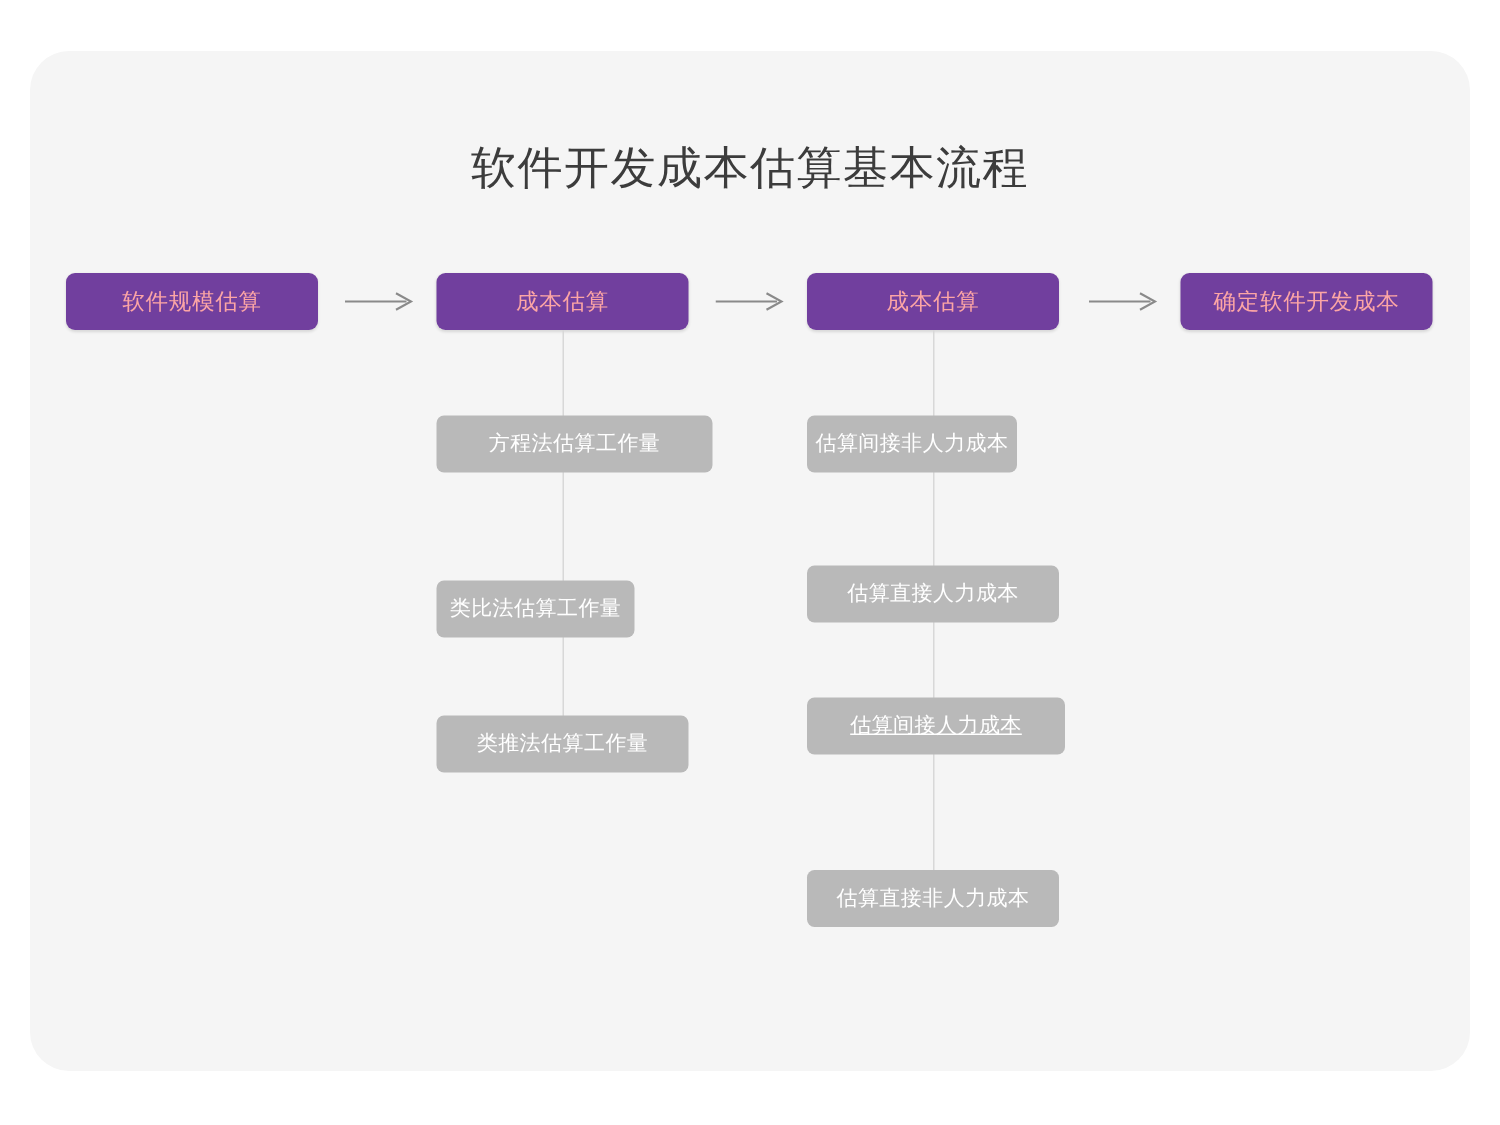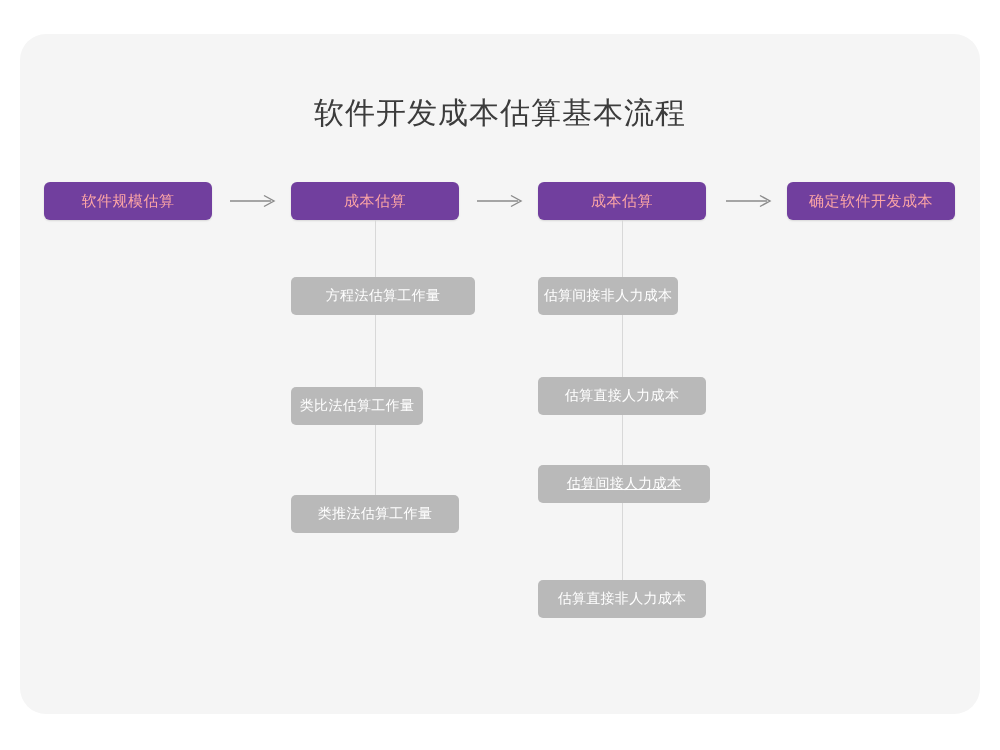--- a/index.html
+++ b/index.html
@@ -127,21 +127,21 @@
       <polyline points="34,1.5 44,7 34,12.5" fill="none" stroke="#8a8a8a" stroke-width="1.4"></polyline>
     </svg>
   </div>
 
   <div class="vline" style="left:375px; top:220px; height:278px;"></div>
 
   <div class="node secondary" style="left:291px; top:277px; width:184px;">方程法估算工作量</div>
 
   <div class="node secondary" style="left:291px; top:387px; width:132px;">类比法估算工作量</div>
 
-  <div class="node secondary" style="left:291px; top:477px; width:168px;margin-top:18px;">类推法估算工作量</div>
+  <div class="node secondary" style="left:291px; top:477px; width:168px;">类推法估算工作量</div>
 
   <div class="vline" style="left:622px; top:220px; height:380px;"></div>
 
   <div class="node secondary" style="left:538px; top:277px; width:140px;">估算间接非人力成本</div>
 
   <div class="node secondary" style="left:538px; top:377px; width:168px;">估算直接人力成本</div>
 
   <div class="node secondary" style="left:538px; top:465px; width:172px;text-decoration:underline;">估算间接人力成本</div>
 
   <div class="node secondary" style="left:538px; top:580px; width:168px;">估算直接非人力成本</div>

